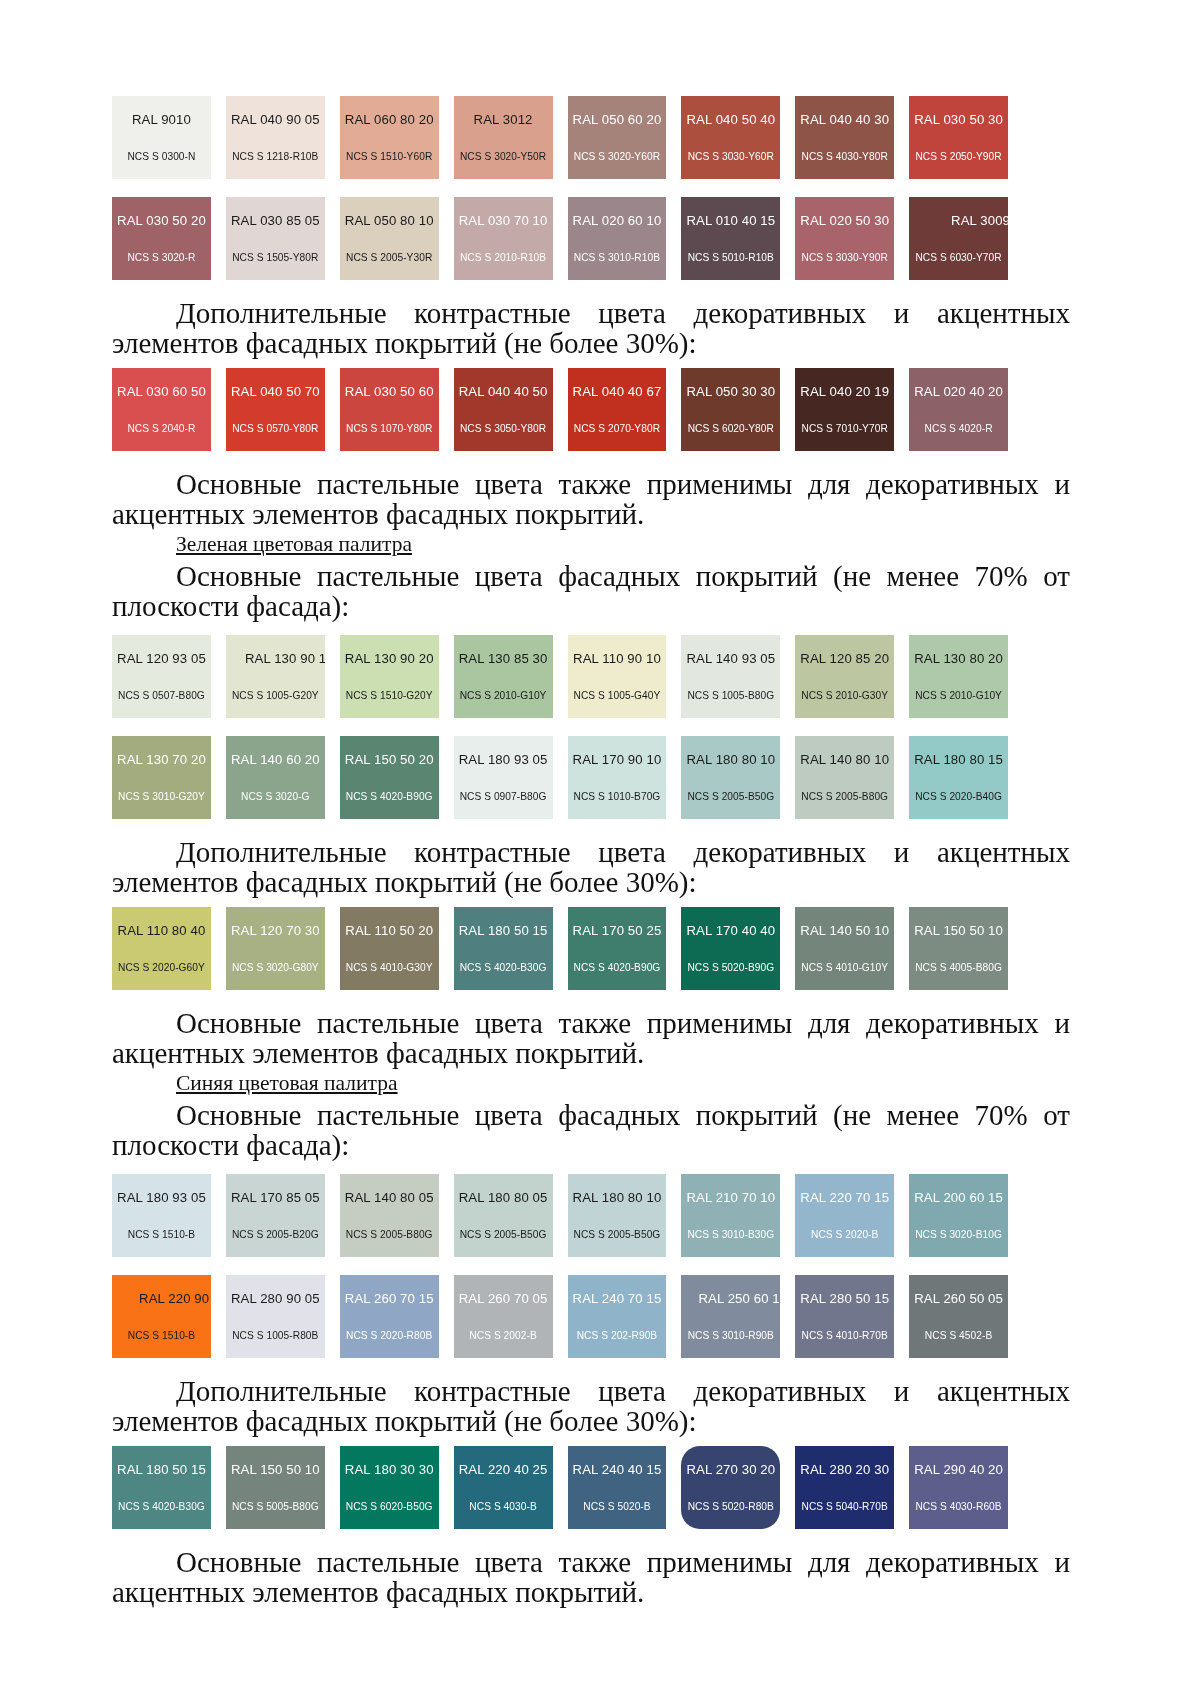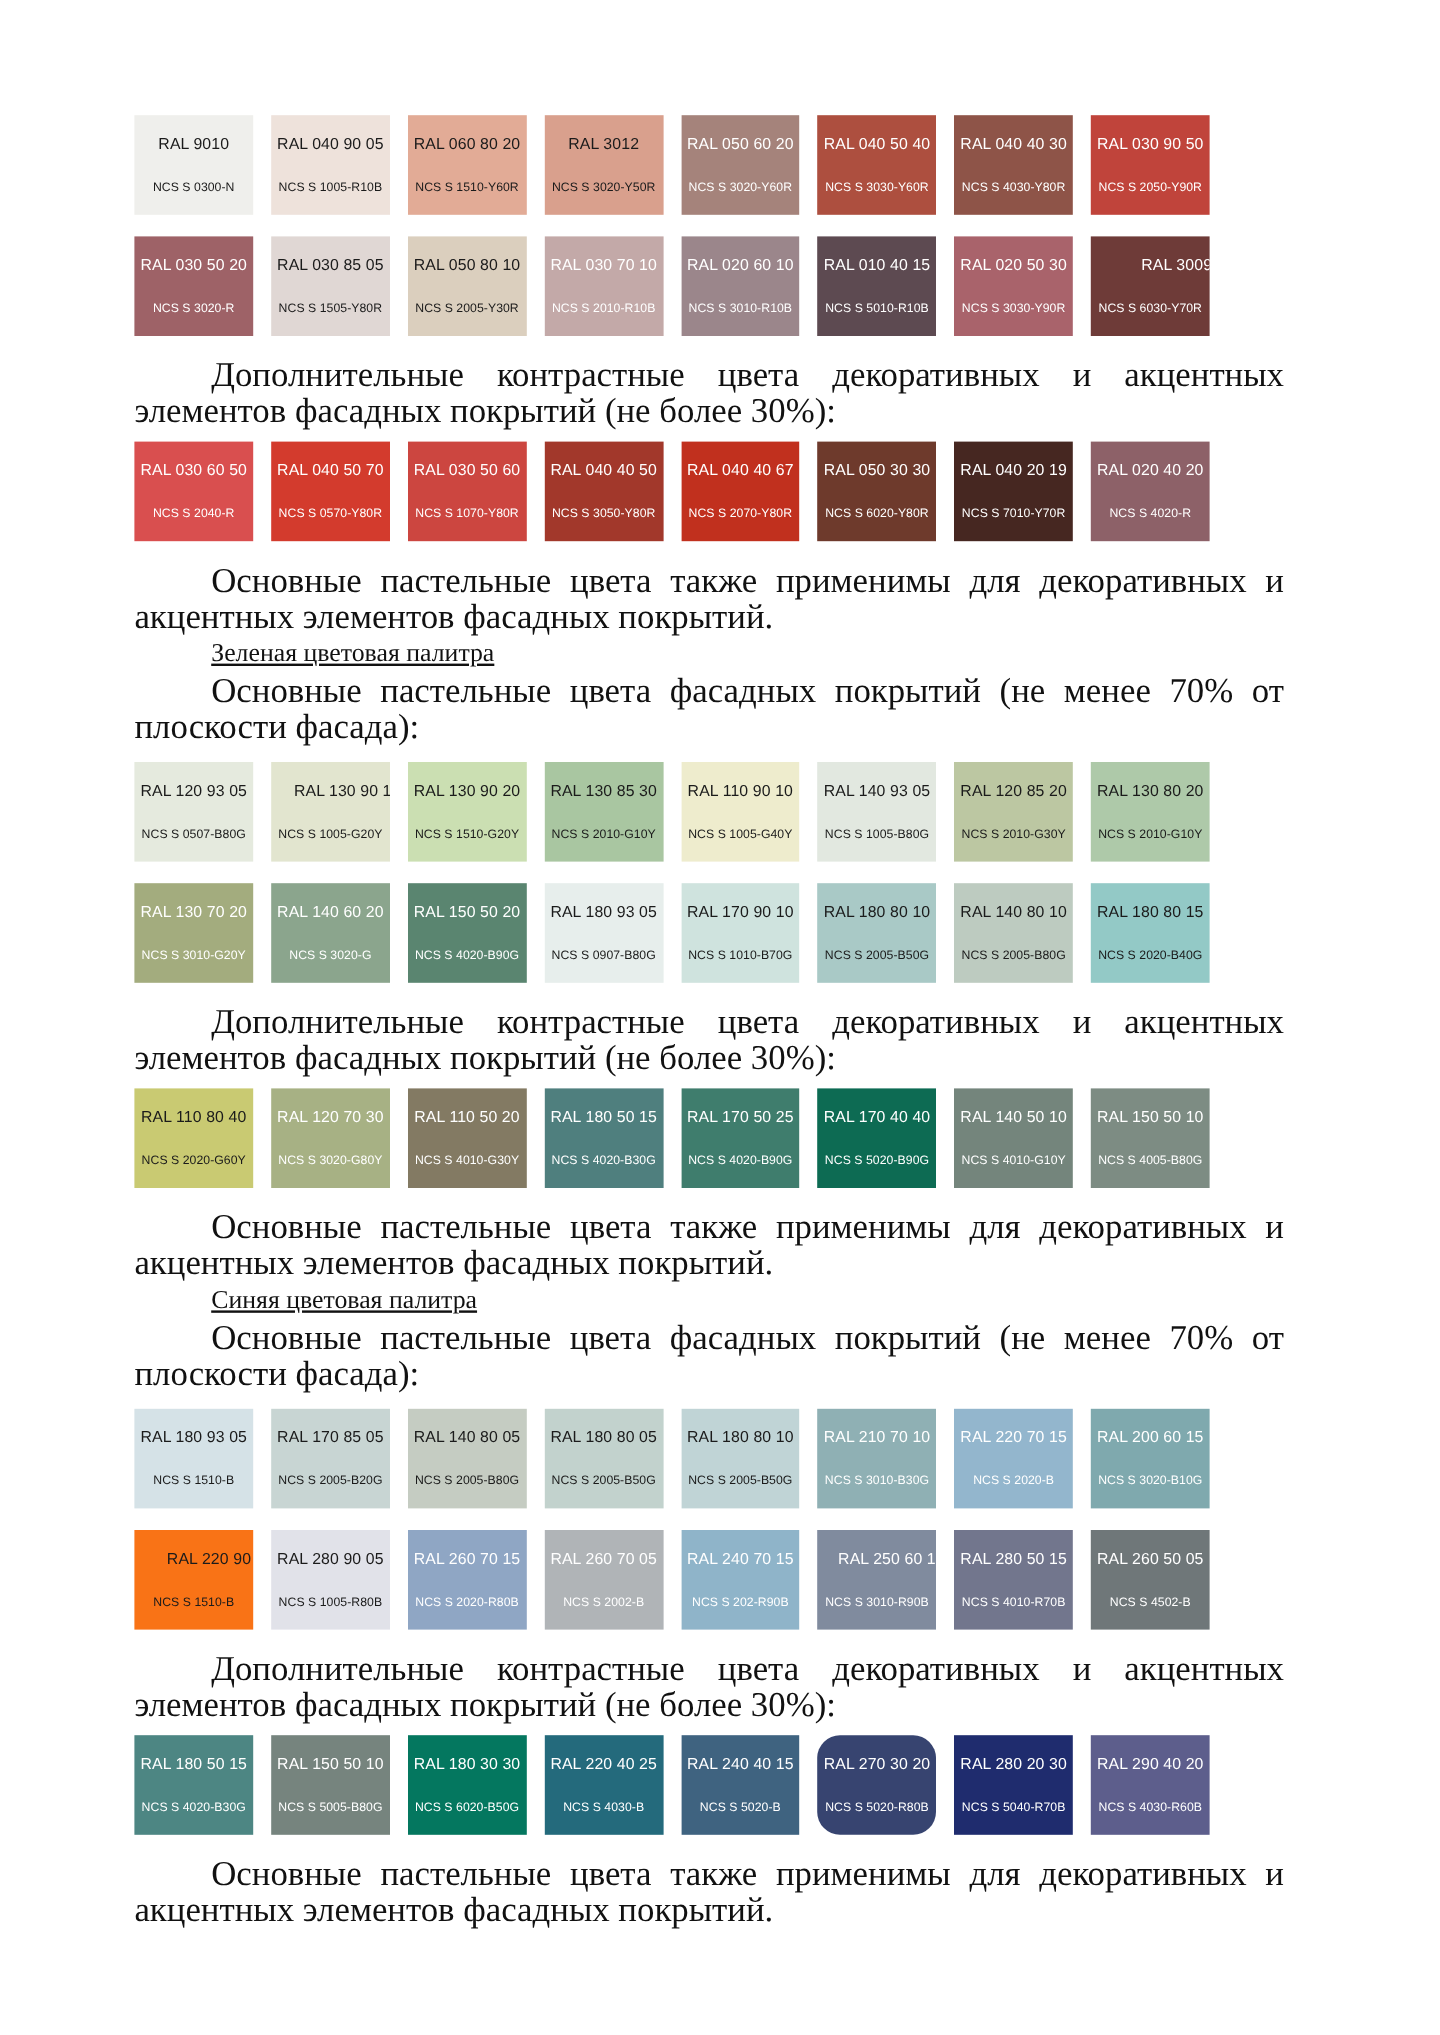--- a/index.html
+++ b/index.html
@@ -98,21 +98,21 @@
 
 <div class="page">
 
   <div class="swatch-row">
       <div class="swatch light" style="background: rgb(239, 239, 236);">
         <div class="ral">RAL 9010</div>
         <div class="ncs">NCS S 0300-N</div>
       </div>
       <div class="swatch light" style="background: rgb(238, 226, 219);">
         <div class="ral">RAL 040 90 05</div>
-        <div class="ncs">NCS S 1005-R10B</div>
+        <div class="ncs">NCS S 1218-R10B</div>
       </div>
       <div class="swatch light" style="background: rgb(226, 171, 150);">
         <div class="ral">RAL 060 80 20</div>
         <div class="ncs">NCS S 1510-Y60R</div>
       </div>
       <div class="swatch light" style="background: rgb(217, 160, 141);">
         <div class="ral">RAL 3012</div>
         <div class="ncs">NCS S 3020-Y50R</div>
       </div>
       <div class="swatch dark" style="background: rgb(165, 131, 123);">
@@ -121,21 +121,21 @@
       </div>
       <div class="swatch dark" style="background: rgb(173, 79, 63);">
         <div class="ral">RAL 040 50 40</div>
         <div class="ncs">NCS S 3030-Y60R</div>
       </div>
       <div class="swatch dark" style="background: rgb(142, 84, 72);">
         <div class="ral">RAL 040 40 30</div>
         <div class="ncs">NCS S 4030-Y80R</div>
       </div>
       <div class="swatch dark" style="background: rgb(192, 68, 59);">
-        <div class="ral">RAL 030 90 50</div>
+        <div class="ral">RAL 030 50 30</div>
         <div class="ncs">NCS S 2050-Y90R</div>
       </div>
     </div>
   <div class="row-gap"></div>
   <div class="swatch-row">
       <div class="swatch dark" style="background: rgb(158, 98, 103);">
         <div class="ral">RAL 030 50 20</div>
         <div class="ncs">NCS S 3020-R</div>
       </div>
       <div class="swatch light" style="background: rgb(224, 215, 212);">

